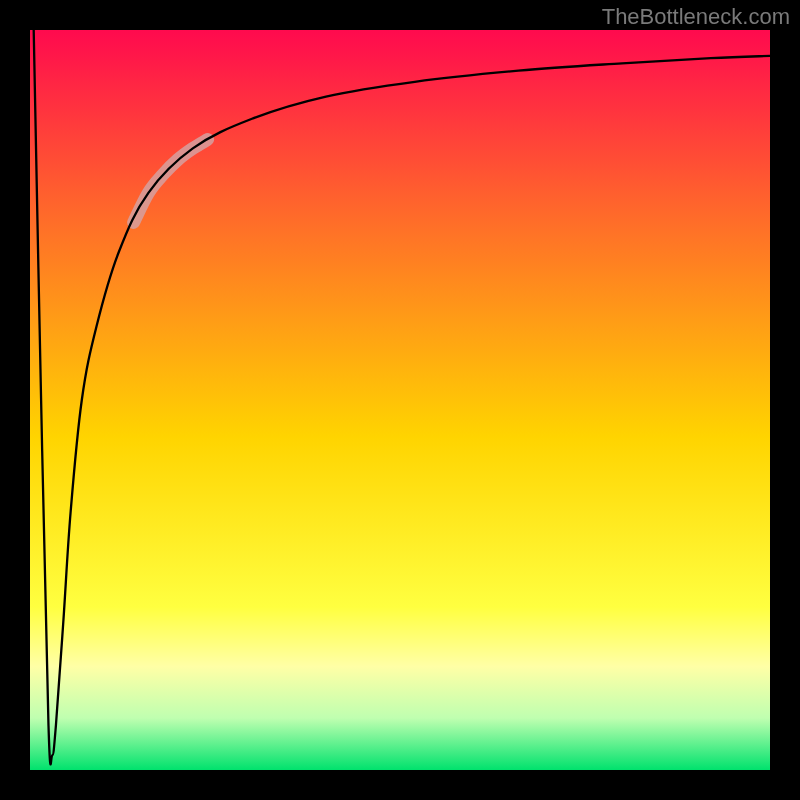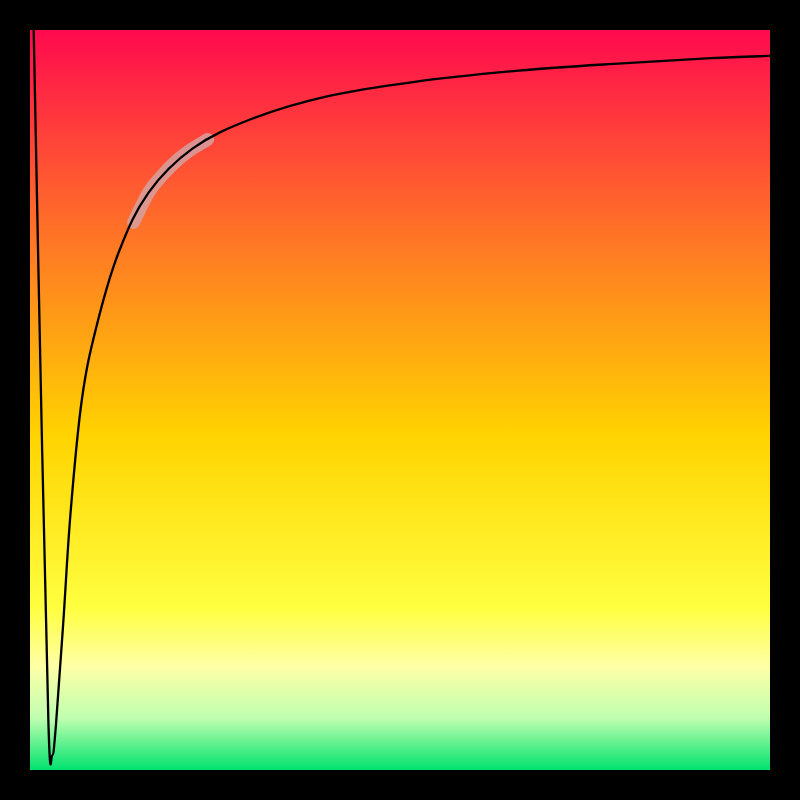--- a/index.html
+++ b/index.html
@@ -28,20 +28,21 @@
   svg.chart {
     display: block;
     width: 800px;
     height: 800px;
   }
 </style>
 </head>
 <body>
 
 <div class="chart-wrap">
+  <div class="watermark">TheBottleneck.com</div>
 
   <svg class="chart" viewBox="0 0 800 800">
     <defs>
       <linearGradient id="bg-grad" x1="0" y1="0" x2="0" y2="1">
       <stop offset="0.00%" stop-color="#ff0a4e"></stop>
           <stop offset="25.00%" stop-color="#ff6a2a"></stop>
           <stop offset="55.00%" stop-color="#ffd400"></stop>
           <stop offset="78.00%" stop-color="#ffff40"></stop>
           <stop offset="86.00%" stop-color="#ffffa6"></stop>
           <stop offset="93.00%" stop-color="#bfffb0"></stop>

